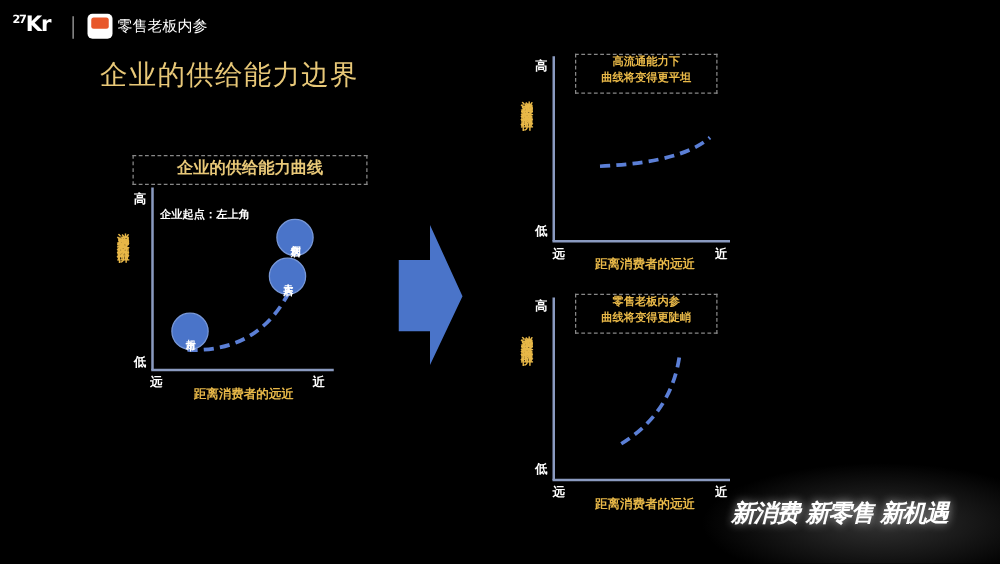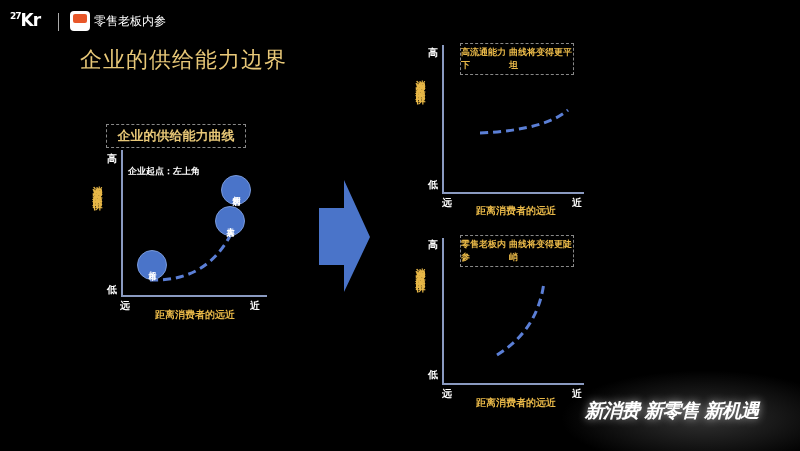--- a/index.html
+++ b/index.html
@@ -7,22 +7,22 @@
          font-family:"DejaVu Sans", sans-serif; color:#fff; }
   .abs { position:absolute; }
   .brand-36kr { left:10px; top:10px; font-size:17px; font-weight:bold; color:#fff; letter-spacing:-1px; }
   .brand-36kr sup { font-size:9px; }
   .brand-sep { left:58px; top:13px; width:1px; height:18px; background:#aaa; }
   .app-icon { left:70px; top:11px; width:20px; height:20px; border-radius:4px; background:#fff; }
   .app-icon::after { content:""; position:absolute; left:3px; top:3px; width:14px; height:9px; background:#e8572a; border-radius:2px; }
   .app-name { left:94px; top:13px; font-size:12px; color:#fff; }
   .main-title { left:80px; top:45px; font-size:22px; font-weight:normal; color:#e8c878;
                 font-family:"DejaVu Serif", serif; letter-spacing:1px; }
-  .dash-box { border:1px dashed #888; box-sizing:border-box; display:flex; align-items:center; justify-content:center; flex-direction:row; }
-  .left-box { left:106px; top:124px; width:140px; height:24px; font-size:13px; font-weight:bold; color:#e8c878; }
+  .dash-box { border:1px dashed #888; box-sizing:border-box; display:flex; align-items:center; justify-content:flex-start; flex-direction:column; }
+  .left-box { left:106px; top:124px; width:188px; height:24px; font-size:13px; font-weight:bold; color:#e8c878; }
   .gold { color:#e8b848; font-weight:bold; }
   .vlabel { writing-mode:vertical-rl; text-orientation:upright; font-size:10px; letter-spacing:2px; }
   .tick { font-size:10px; color:#fff; font-weight:bold; }
   .axis-v { width:2px; background:#8a9ac0; }
   .axis-h { height:2px; background:#8a9ac0; }
   .bubble { width:30px; height:30px; border-radius:50%; background:#4a74c9; border:1px solid #7898d8;
             display:flex; align-items:center; justify-content:center; flex-direction:column;
             font-size:8px; line-height:9px; color:#fff; font-weight:bold; box-sizing:border-box; }
   .right-box { font-size:9px; font-weight:bold; color:#e8b848; line-height:13px; }
   .footer-slogan { left:585px; top:398px; font-size:19px; font-style:italic; font-weight:bold; color:#fff;

